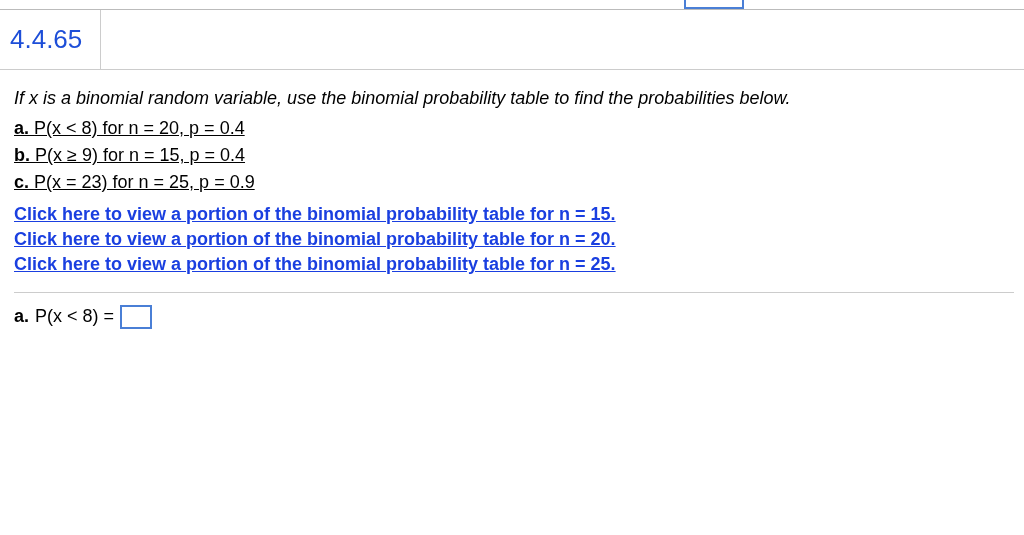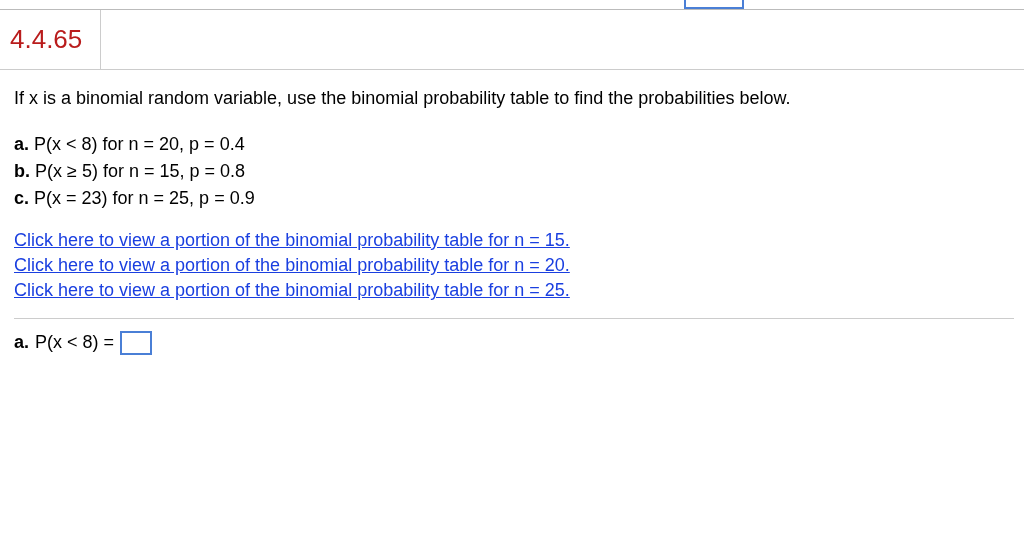--- a/index.html
+++ b/index.html
@@ -24,44 +24,47 @@
       border-right: 2px solid #4a7fd6;
       border-bottom: 2px solid #4a7fd6;
     }
     .header-row {
       display: flex;
       align-items: stretch;
       border-bottom: 1px solid #ccc;
     }
     .problem-number {
       font-size: 26px;
-      color: #b91c1c;
+      color: #1d4ed8;
       padding: 14px 18px 14px 10px;
       border-right: 1px solid #ccc;
     }
     .content {
       padding: 18px 10px 10px 14px;
     }
     .intro {
-      margin-bottom: 22px;
+      margin-bottom: 6px;
+      font-style: italic;
     }
     .parts-block {
       line-height: 1.5;
-      margin-bottom: 16px;
+      margin-bottom: 6px;
+      text-decoration: underline;
     }
     .part-line .bold { font-weight: bold; }
     .links-block {
       margin-bottom: 14px;
     }
     .link {
       color: #1a3fe0;
       text-decoration: underline;
       cursor: pointer;
       display: block;
       line-height: 1.4;
+      font-weight: bold;
     }
     .divider {
       border: none;
       border-top: 1px solid #ccc;
       margin: 6px 0 12px 0;
     }
     .answer-row {
       display: flex;
       align-items: center;
       gap: 6px;
@@ -91,21 +94,21 @@
 
   <div class="intro">If x is a binomial random variable, use the binomial probability table to find the probabilities below.</div>
 
   <div class="parts-block">
     <div class="part-line">
       <span class="bold">a.</span>
       <span>P(x &lt; 8) for n = 20, p = 0.4</span>
     </div>
     <div class="part-line">
       <span class="bold">b.</span>
-      <span>P(x ≥ 5) for n = 15, p = 0.8</span>
+      <span>P(x ≥ 9) for n = 15, p = 0.4</span>
     </div>
     <div class="part-line">
       <span class="bold">c.</span>
       <span>P(x = 23) for n = 25, p = 0.9</span>
     </div>
   </div>
 
   <div class="links-block">
     <a class="link">Click here to view a portion of the binomial probability table for n = 15.</a>
     <a class="link">Click here to view a portion of the binomial probability table for n = 20.</a>

